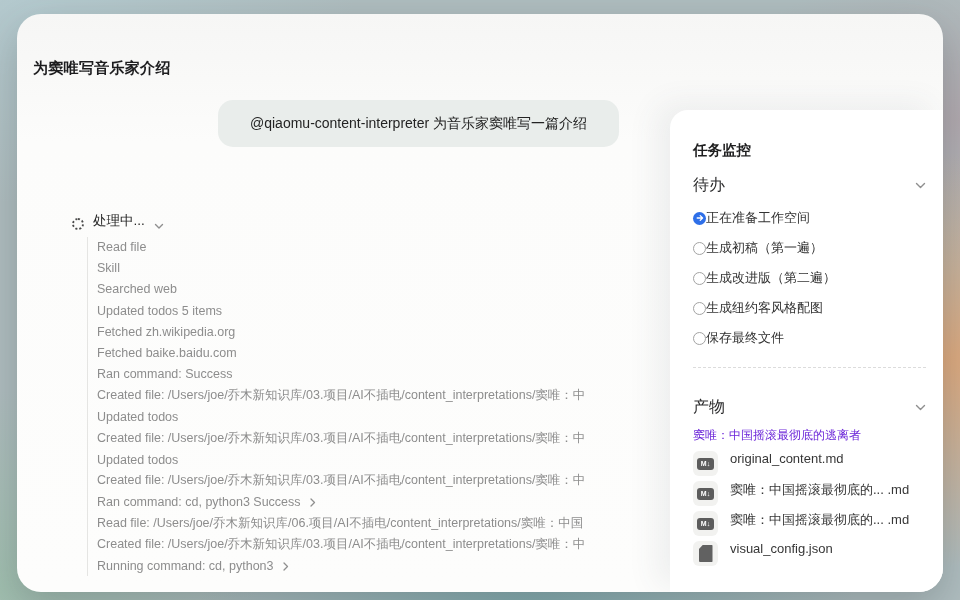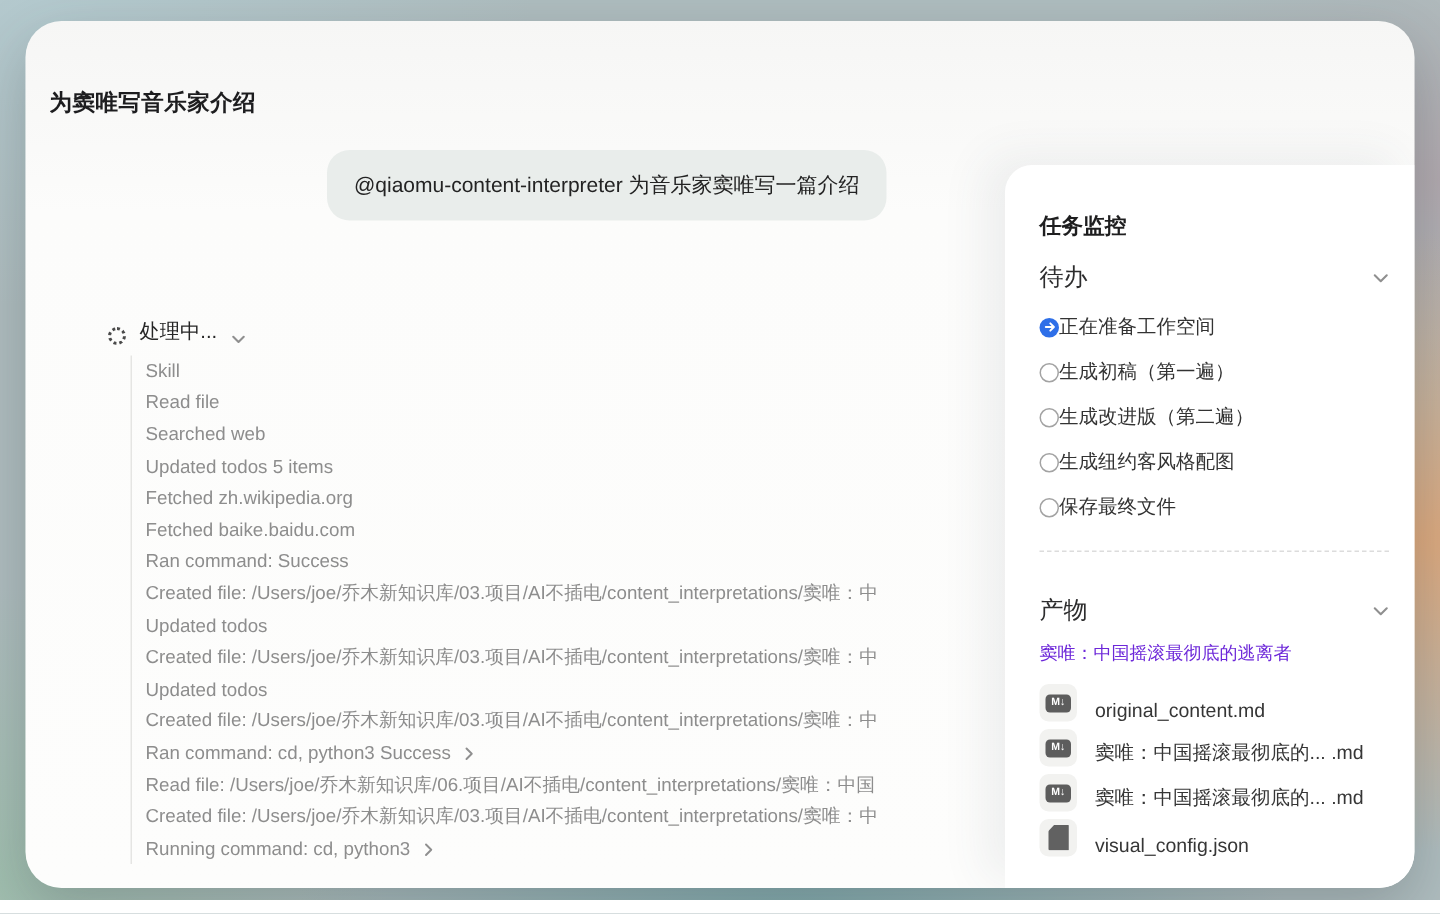--- a/index.html
+++ b/index.html
@@ -16,21 +16,21 @@
   }
   .card{
     position:absolute;left:17px;top:14px;width:926px;height:578px;
     background:linear-gradient(180deg,#f6f6f5 0%,#fcfcfb 22%,#fdfdfc 100%);
     border-radius:24px;box-shadow:0 14px 40px rgba(40,50,55,.25);
     overflow:hidden;
   }
   .page-title{position:absolute;left:16px;top:45px;font-size:15px;font-weight:bold;color:#1d1d1f;letter-spacing:.3px;}
   .bubble{
     position:absolute;left:201px;top:86px;height:47px;border-radius:15px;
-    background:#e9edeb;display:flex;align-items:center;padding:0 18px;
+    background:#e9edeb;display:flex;align-items:center;padding:0 32px;
     font-size:14px;color:#232323;white-space:nowrap;
   }
   
   .proc-header{position:absolute;left:55px;top:198px;display:flex;align-items:flex-end;gap:9px;cursor:pointer;}
   .spinner{width:12px;height:12px;border-radius:50%;border:2px dotted #4a4a4a;box-sizing:border-box;}
   .proc-label{font-size:13.5px;color:#262626;font-weight:500;}
   .chev{display:inline-block;line-height:0;}
   
   .log-rail{position:absolute;left:70px;top:223px;width:1px;height:339px;background:#e5e5e3;}
   .log-list{position:absolute;left:80px;top:222px;width:558px;}
@@ -49,21 +49,21 @@
   .todo-header{top:65px;}
   .todo-list{position:absolute;left:23px;top:93px;right:10px;}
   .todo-item{height:30px;display:flex;align-items:center;}
   .todo-circle{width:13px;height:13px;border-radius:50%;box-sizing:border-box;border:1.5px solid #a3a3a3;flex:0 0 auto;}
   .todo-circle.active{border:none;background:#2e6fe8;display:flex;align-items:center;justify-content:center;}
   .todo-label{font-size:13px;color:#333;white-space:nowrap;}
   .divider{position:absolute;left:23px;right:17px;top:257px;border-top:1.5px dashed #dcdcdc;}
   .artifacts-header{top:287px;}
   .artifacts-subtitle{position:absolute;left:23px;top:317px;font-size:12px;color:#6d28d9;white-space:nowrap;}
   .file-list{position:absolute;left:23px;top:341px;right:6px;}
-  .file-item{height:30px;display:flex;align-items:flex-end;gap:12px;cursor:pointer;}
+  .file-item{height:30px;display:flex;align-items:flex-start;gap:12px;cursor:pointer;}
   .file-icon-box{width:25px;height:25px;border-radius:6px;background:#f2f2f0;display:flex;align-items:center;justify-content:center;flex:0 0 auto;}
   .md-badge{width:17px;height:12px;border-radius:3px;background:#5d5d5d;color:#fff;font-size:7px;font-weight:bold;display:flex;align-items:center;justify-content:center;letter-spacing:0;}
   .json-page{width:14px;height:17px;background:#616161;clip-path:polygon(30% 0,100% 0,100% 100%,0 100%,0 26%);border-radius:1px;}
   .file-name{font-size:13px;color:#363636;white-space:nowrap;}
 </style>
 </head>
 <body>
 
 <div class="stage">
   <div class="card">
@@ -80,24 +80,24 @@
       <span class="chev">
         <svg width="10" height="7" viewBox="0 0 10 7">
             <path d="M1.5 1.5l3.5 3.5 3.5-3.5" stroke="#8f8f8f" stroke-width="1.4" fill="none" stroke-linecap="round" stroke-linejoin="round"></path>
           </svg>
       </span>
     </div>
 
     <div class="log-rail"></div>
     <div class="log-list">
         <div class="log-row">
+          <div class="log-text">Read file</div>
+        </div>
+        <div class="log-row">
           <div class="log-text">Skill</div>
-        </div>
-        <div class="log-row">
-          <div class="log-text">Read file</div>
         </div>
         <div class="log-row">
           <div class="log-text">Searched web</div>
         </div>
         <div class="log-row">
           <div class="log-text">Updated todos 5 items</div>
         </div>
         <div class="log-row">
           <div class="log-text">Fetched zh.wikipedia.org</div>
         </div>

